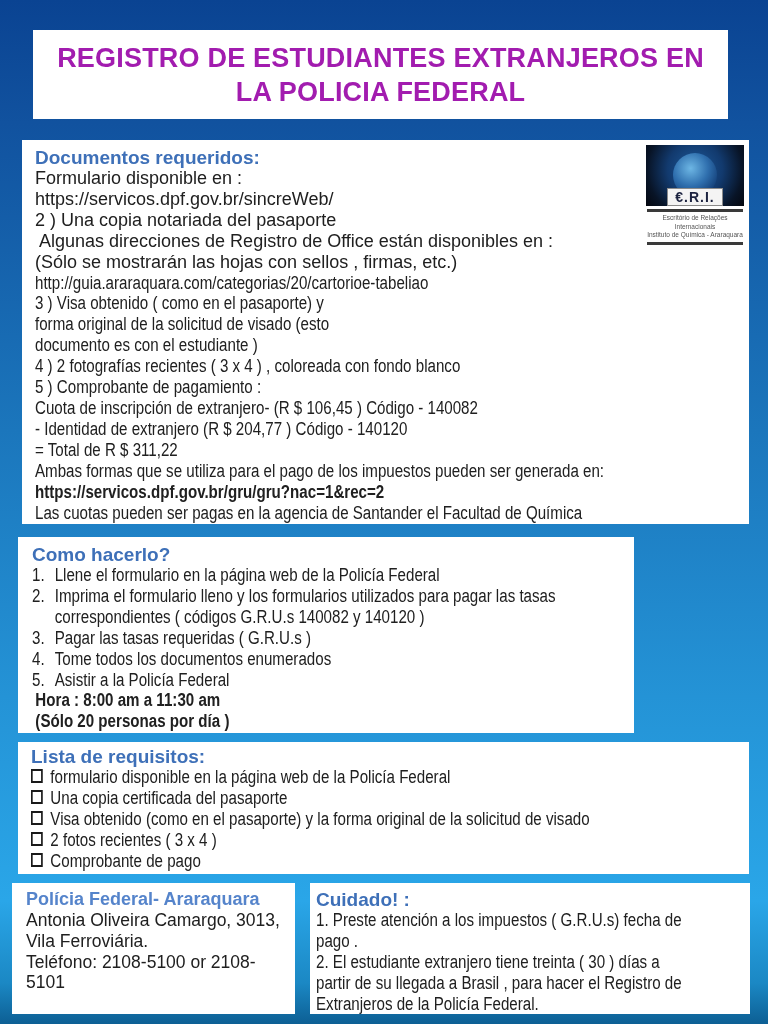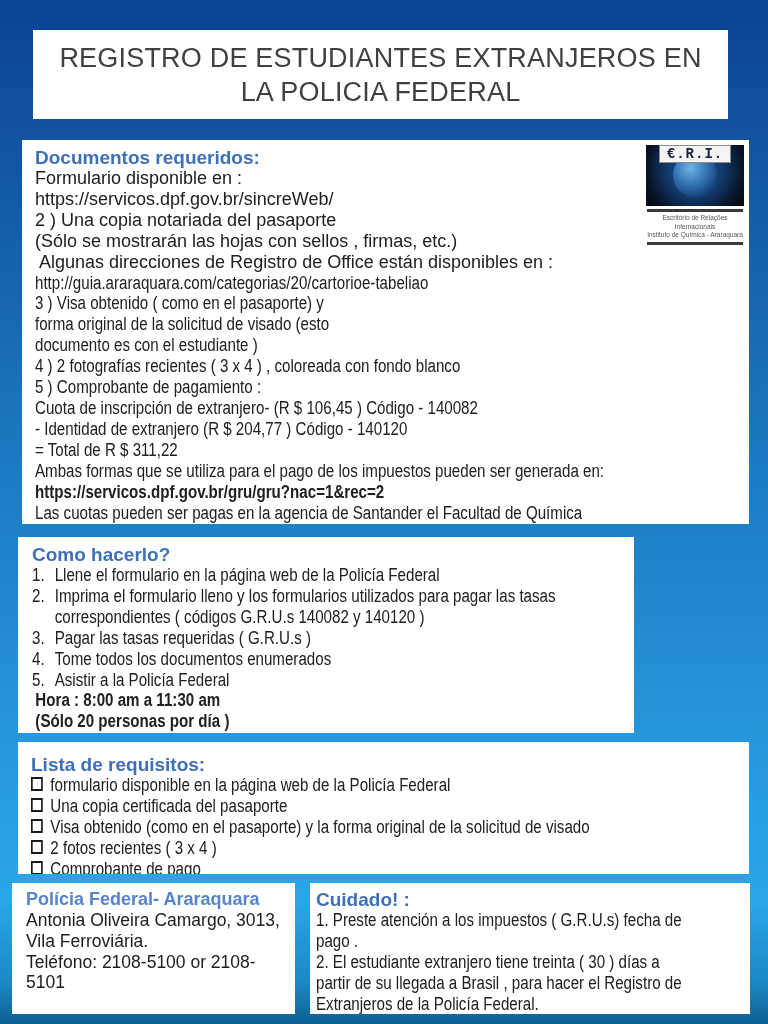--- a/index.html
+++ b/index.html
@@ -3,25 +3,25 @@
 <meta charset="utf-8">
 <style>
   html,body{margin:0;padding:0;}
   .page{
     position:relative;width:768px;height:1024px;overflow:hidden;
     font-family:"Liberation Sans",sans-serif;
     background:linear-gradient(180deg,#0a4392 0%,#11529f 12%,#1b76bc 42%,#2493d6 68%,#2aa6e8 88%,#1b88c4 96%,#0d5f94 100%);
   }
   .card{position:absolute;background:#ffffff;overflow:hidden;}
   .title-card{left:33px;top:30px;width:695px;height:89px;display:flex;align-items:center;justify-content:center;}
-  .title-card h1{margin:16px;width:662px;text-align:center;font-size:27px;line-height:34px;font-weight:normal;color:#404040;letter-spacing:.2px;}
+  .title-card h1{margin:16px;width:662px;text-align:center;font-size:27px;line-height:34px;font-weight:bold;color:#a21caf;letter-spacing:.2px;}
 
   .card-documents{left:22px;top:140px;width:727px;height:384px;padding:7px 0 0 13px;box-sizing:border-box;}
   .card-how{left:18px;top:537px;width:616px;height:196px;padding:7px 0 16px 14px;box-sizing:border-box;}
-  .card-checklist{left:18px;top:742px;width:731px;height:132px;padding:12px 0 0 13px;box-sizing:border-box;}
+  .card-checklist{left:18px;top:742px;width:731px;height:132px;padding:4px 0 0 13px;box-sizing:border-box;}
   .card-police{left:12px;top:883px;width:283px;height:131px;padding:6px 0 0 14px;box-sizing:border-box;}
   .card-warning{left:310px;top:883px;width:440px;height:131px;padding:6px 0 0 6px;box-sizing:border-box;}
 
   .heading{font-weight:bold;color:#3e70b8;font-size:19px;line-height:21px;}
   .card-police .heading{color:#5584cb;font-size:18px;}
 
   .line{font-size:18px;line-height:20.9px;color:#202020;white-space:nowrap;}
   .narrow{transform:scaleX(0.84);transform-origin:0 50%;}
   .b{font-weight:bold;}
   .sp{padding-left:4px;}
@@ -29,22 +29,22 @@
   .step{display:flex;font-size:18px;line-height:20.9px;color:#202020;white-space:nowrap;}
   .step .num{width:27px;flex:none;}
 
   .check-row{display:flex;align-items:baseline;font-size:18px;line-height:21px;color:#202020;white-space:nowrap;}
   .checkbox{flex:none;display:inline-block;width:10px;height:10px;border:2px solid #191919;margin-right:9px;position:relative;top:0px;}
 
   .card-police .line{font-size:17.5px;line-height:20.8px;}
 
   
   .logo-block{position:absolute;top:5px;right:5px;width:98px;}
-  .logo-img{height:61px;width:98px;display:flex;align-items:flex-start;justify-content:center;position:relative;
-    background:radial-gradient(circle at 50% 40%,#1d5a9b 0%,#123a6e 45%,#081427 78%,#04070f 100%);font-family:Liberation Mono, monospace;}
+  .logo-img{height:61px;width:98px;display:flex;align-items:flex-end;justify-content:center;position:relative;
+    background:radial-gradient(circle at 50% 40%,#1d5a9b 0%,#123a6e 45%,#081427 78%,#04070f 100%);}
   .globe{position:absolute;left:27px;top:8px;width:44px;height:44px;border-radius:50%;
     background:radial-gradient(circle at 40% 35%,#6db6e4 0%,#2f6fae 45%,#123c74 80%,#0b2449 100%);}
   .logo-box{position:relative;background:#f4f4f4;border:1px solid #8a8a8a;padding:0px 7px;
     font-weight:bold;font-size:14px;letter-spacing:1px;color:#1c2340;}
   .logo-caption{margin-top:3px;text-align:center;}
   .cap-rule{height:3px;background:#3a3a3a;margin:2px 1px;}
   .cap-line{font-size:6.5px;line-height:8.5px;color:#555555;white-space:nowrap;}
 </style>
 </head>
 <body>
@@ -66,22 +66,22 @@
         <div class="cap-line">Escritório de Relações</div>
         <div class="cap-line">Internacionais</div>
         <div class="cap-line">Instituto de Química - Araraquara</div>
         <div class="cap-rule"></div>
       </div>
     </div>
     <div class="heading">Documentos requeridos:</div>
     <div class="line">Formulario disponible en :</div>
     <div class="line">https://servicos.dpf.gov.br/sincreWeb/</div>
     <div class="line">2 ) Una copia notariada del pasaporte</div>
+    <div class="line sp">Algunas direcciones de Registro de Office están disponibles en :</div>
     <div class="line">(Sólo se mostrarán las hojas con sellos , firmas, etc.)</div>
-    <div class="line sp">Algunas direcciones de Registro de Office están disponibles en :</div>
     <div class="line narrow">http://guia.araraquara.com/categorias/20/cartorioe-tabeliao</div>
     <div class="line narrow">3 ) Visa obtenido ( como en el pasaporte) y</div>
     <div class="line narrow">forma original de la solicitud de visado (esto</div>
     <div class="line narrow">documento es con el estudiante )</div>
     <div class="line narrow">4 ) 2 fotografías recientes ( 3 x 4 ) , coloreada con fondo blanco</div>
     <div class="line narrow">5 ) Comprobante de pagamiento :</div>
     <div class="line narrow">Cuota de inscripción de extranjero- (R $ 106,45 ) Código - 140082</div>
     <div class="line narrow">- Identidad de extranjero (R $ 204,77 ) Código - 140120</div>
     <div class="line narrow">= Total de R $ 311,22</div>
     <div class="line narrow">Ambas formas que se utiliza para el pago de los impuestos pueden ser generada en:</div>

